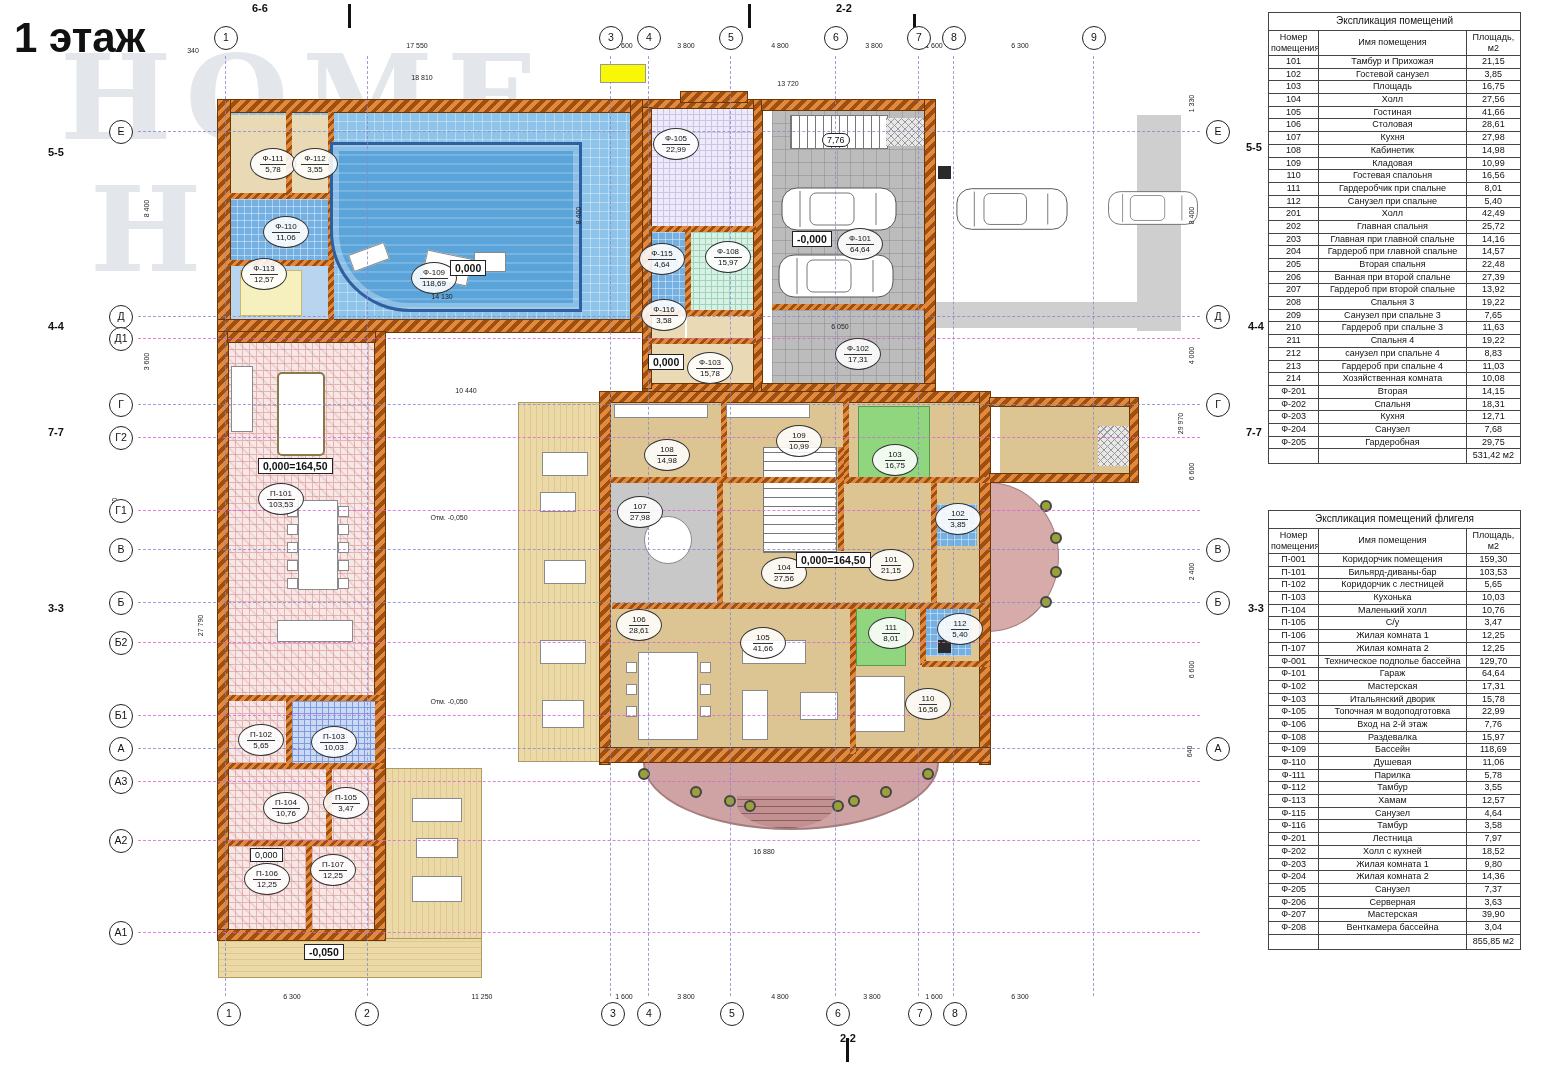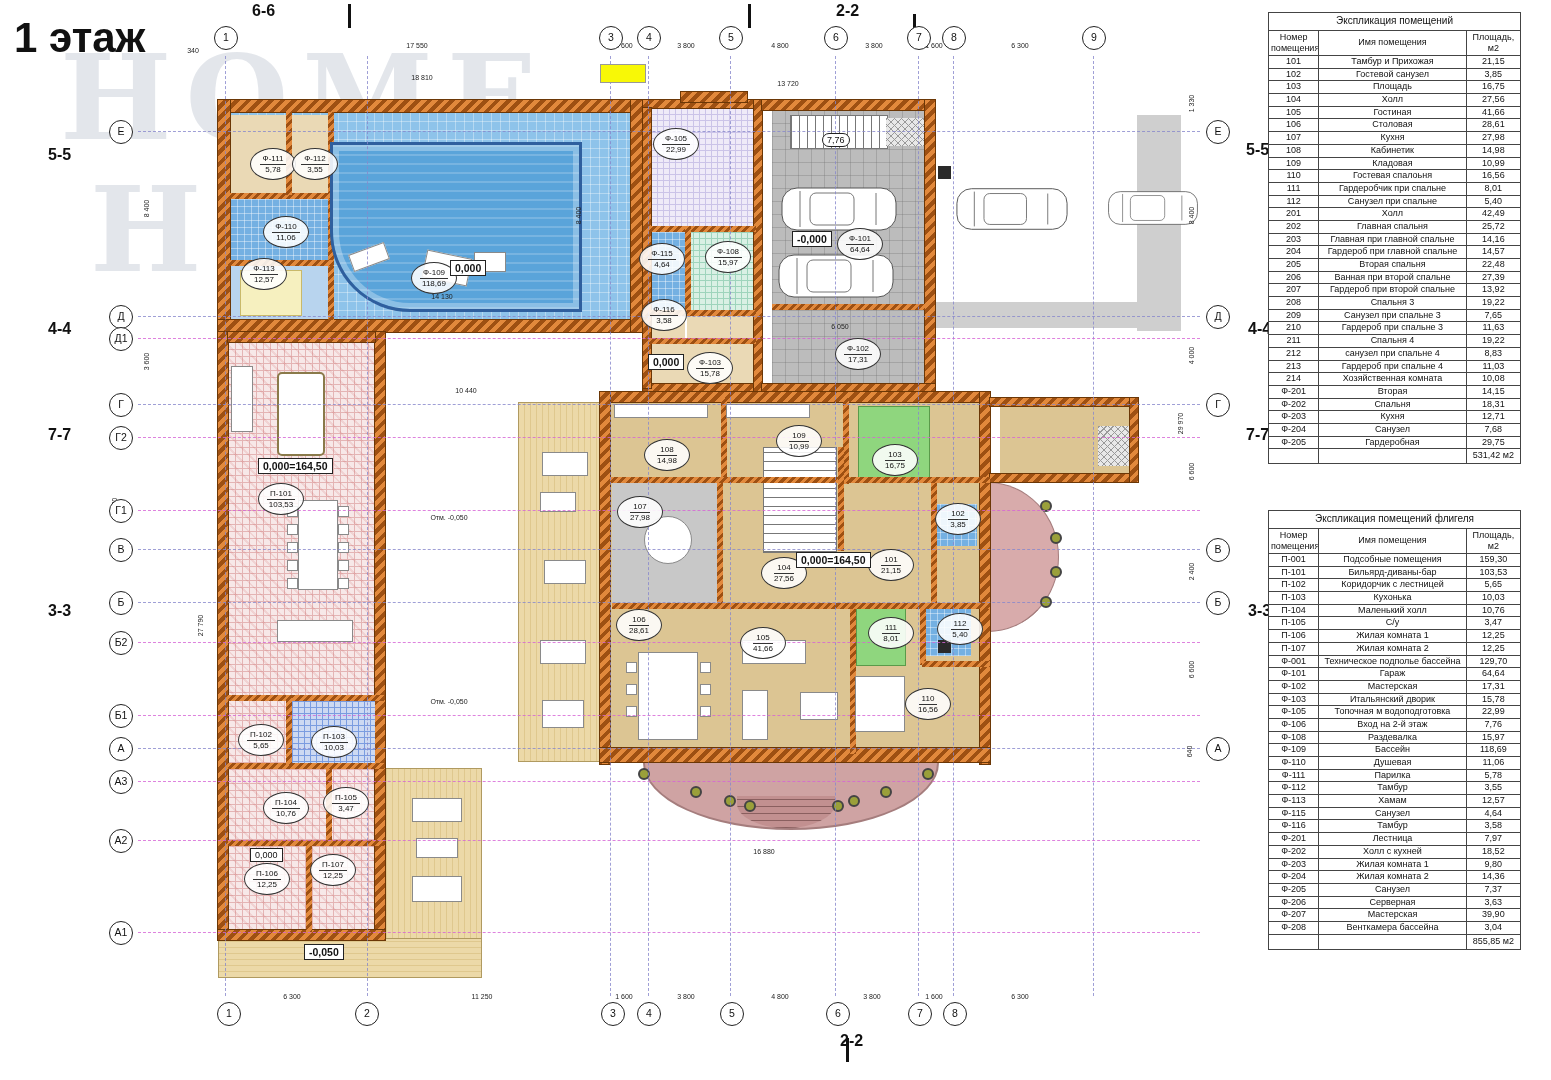--- a/index.html
+++ b/index.html
@@ -4,21 +4,21 @@
 <style>
   html,body{margin:0;padding:0;background:#fff;font-family:"Liberation Sans",sans-serif;}
   .page{position:relative;width:1551px;height:1080px;background:#fff;overflow:hidden;}
   .wm{position:absolute;font-family:"DejaVu Serif",serif;color:rgba(168,178,192,.32);font-weight:bold;letter-spacing:14px;z-index:0;}
   .title{position:absolute;left:14px;top:14px;font-size:42px;font-weight:bold;color:#111;z-index:8;}
   
   .vl{position:absolute;width:0;border-left:1px dashed var(--grid-blue,#8888cc);opacity:.8;z-index:4;}
   .hl{position:absolute;height:0;border-top:1px dashed var(--grid-blue,#8888cc);opacity:.8;z-index:4;}
   .hl.m,.vl.m{border-color:var(--grid-magenta,#d664d6);}
   .ax{position:absolute;width:22px;height:22px;border:1.2px solid #222;border-radius:50%;background:#fff;font-size:10.5px;line-height:21px;text-align:center;color:#111;z-index:6;}
-  .sec{position:absolute;font-size:16px;font-weight:bold;color:#111;z-index:6;}
+  .sec{position:absolute;font-size:11px;font-weight:bold;color:#111;z-index:6;}
   .tick{position:absolute;width:3px;height:24px;background:#111;z-index:6;}
   
   .wall{position:absolute;background:repeating-linear-gradient(135deg,#e2893c 0 4px,#9e5012 4px 8px);outline:1px solid #6b3706;z-index:2;}
   .pw{position:absolute;background:repeating-linear-gradient(135deg,#e2893c 0 3px,#9e5012 3px 6px);z-index:2;}
   .floor{position:absolute;z-index:1;}
   .f-pool{background:var(--pool-room,#8ec3ea);background-image:linear-gradient(rgba(255,255,255,.35) 1px,transparent 1px),linear-gradient(90deg,rgba(255,255,255,.35) 1px,transparent 1px);background-size:9px 9px;}
   .f-tan{background:var(--floor-tan,#dcc593);}
   .f-gray{background:var(--garage-gray,#bcbcbc);background-image:linear-gradient(rgba(120,120,120,.35) 1px,transparent 1px),linear-gradient(90deg,rgba(120,120,120,.35) 1px,transparent 1px);background-size:13px 13px;}
   .f-grayplain{background:#cfcfcf;}
   .f-green{background:var(--green-room,#8fd67e);border:1px solid #5a9a4a;z-index:2;}
@@ -686,21 +686,21 @@
           </tr>
         <tr>
           <th>Номер помещения</th>
           <th>Имя помещения</th>
           <th>Площадь, м2</th>
         </tr>
       </thead>
       <tbody>
           <tr>
             <td>П-001</td>
-            <td>Подсобные помещения</td>
+            <td>Коридорчик помещения</td>
             <td>159,30</td>
           </tr>
           <tr>
             <td>П-101</td>
             <td>Бильярд-диваны-бар</td>
             <td>103,53</td>
           </tr>
           <tr>
             <td>П-102</td>
             <td>Коридорчик с лестницей</td>

